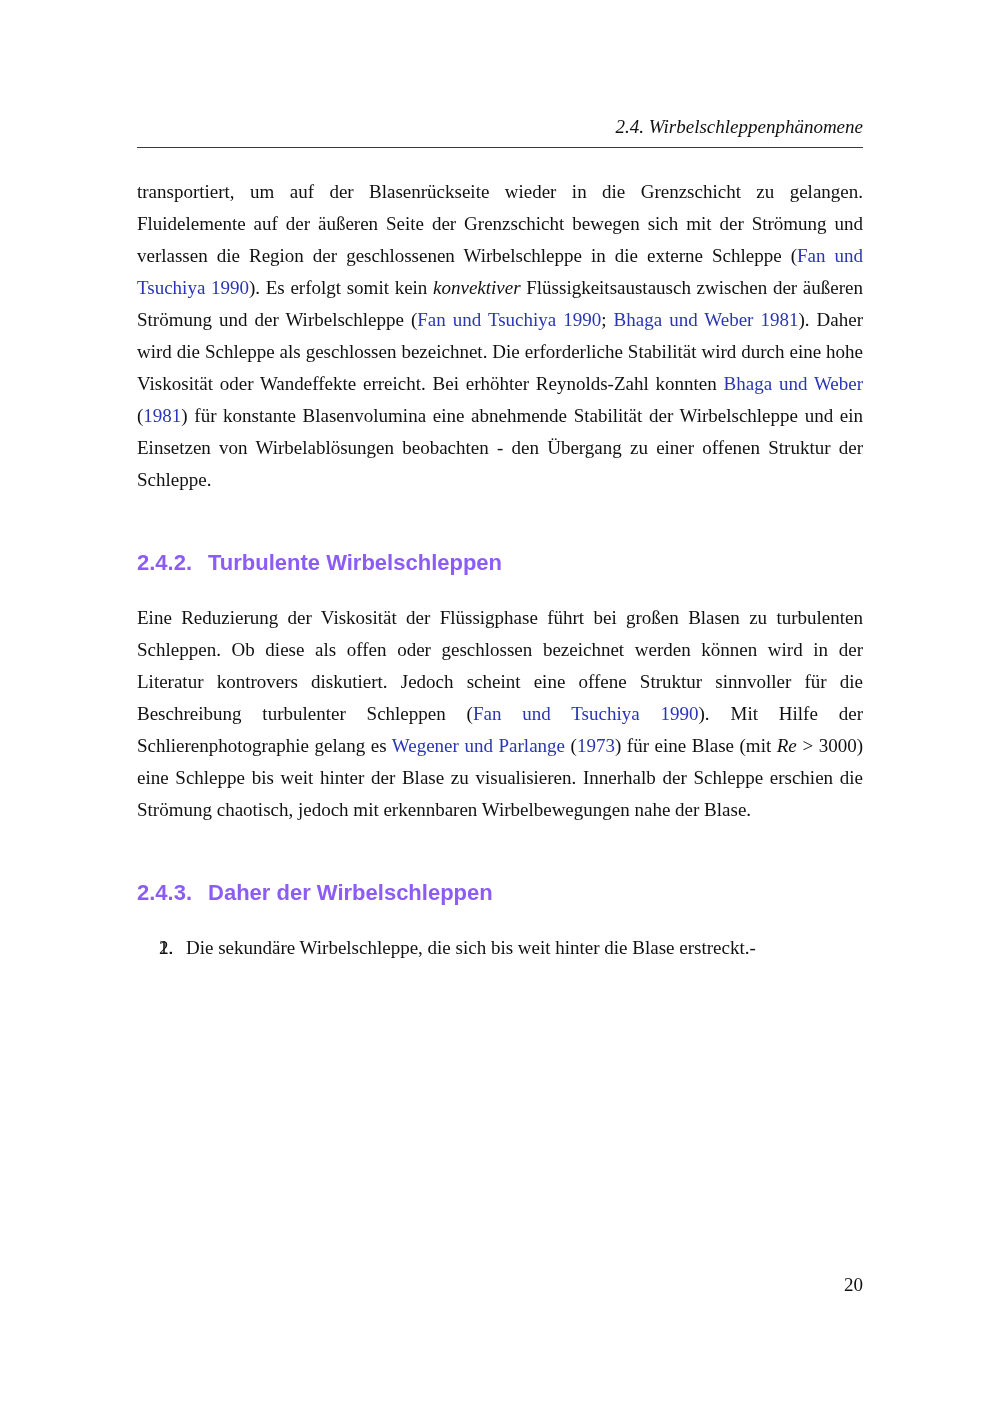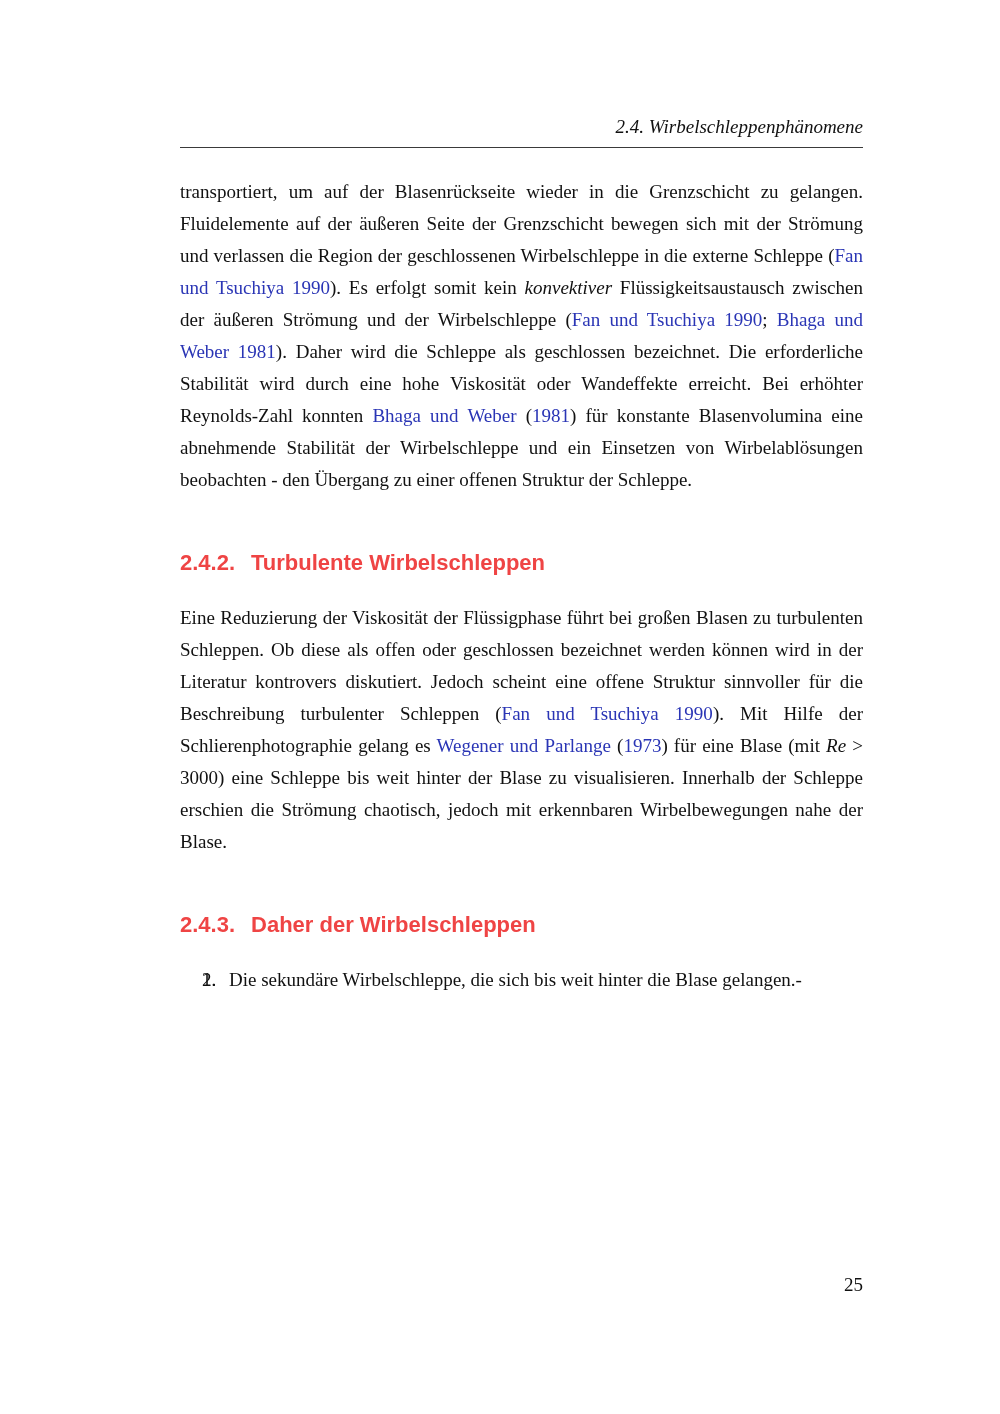--- a/index.html
+++ b/index.html
@@ -15,21 +15,20 @@
     background: #ffffff;
     overflow: hidden;
     font-family: "Liberation Serif", serif;
     color: #111111;
   }
   .content-column {
     position: absolute;
     left: 137px;
     right: 137px;
     top: 0;
-    margin-left: 43px;
   }
   .running-header {
     margin-top: 116px;
     text-align: right;
     font-style: italic;
     font-size: 19px;
     color: #111111;
   }
   .header-rule {
     border: none;
@@ -43,21 +42,21 @@
   .body-paragraph {
     font-size: 19px;
     line-height: 32px;
     text-align: justify;
     color: #111111;
   }
   .section-heading {
     font-family: "Liberation Sans", sans-serif;
     font-size: 22px;
     font-weight: 700;
-    color: #ef4444;
+    color: #8b5cf6;
     margin: 54px 0 26px 0;
   }
   .heading-number { margin-right: 16px; }
   .enum-list {
     list-style: none;
     margin: 18px 0 0 0;
     padding: 0;
   }
   .enum-list li {
     position: relative;
@@ -94,18 +93,18 @@
     <div class="running-header">2.4. Wirbelschleppenphänomene</div>
     <hr class="header-rule">
     <main class="document-content">
 
     <p class="body-paragraph"><span>transportiert, um auf der Blasenrückseite wieder in die Grenzschicht zu gelangen. Fluidelemente auf der äußeren Seite der Grenzschicht bewegen sich mit der Strömung und verlassen die Region der geschlossenen Wirbelschleppe in die externe Schleppe (</span><a class="cite-link" href="#">Fan und Tsuchiya 1990</a><span>). Es erfolgt somit kein </span><em>konvektiver</em><span> Flüssigkeitsaustausch zwischen der äußeren Strömung und der Wirbelschleppe (</span><a class="cite-link" href="#">Fan und Tsuchiya 1990</a><span>; </span><a class="cite-link" href="#">Bhaga und Weber 1981</a><span>). Daher wird die Schleppe als geschlossen bezeichnet. Die erforderliche Stabilität wird durch eine hohe Viskosität oder Wandeffekte erreicht. Bei erhöhter Reynolds-Zahl konnten </span><a class="cite-link" href="#">Bhaga und Weber</a><span> (</span><a class="cite-link" href="#">1981</a><span>) für konstante Blasenvolumina eine abnehmende Stabilität der Wirbelschleppe und ein Einsetzen von Wirbelablösungen beobachten - den Übergang zu einer offenen Struktur der Schleppe.</span></p>
         <h2 class="section-heading"><span class="heading-number">2.4.2.</span><span class="heading-title">Turbulente Wirbelschleppen</span></h2>
         <p class="body-paragraph"><span>Eine Reduzierung der Viskosität der Flüssigphase führt bei großen Blasen zu turbulenten Schleppen. Ob diese als offen oder geschlossen bezeichnet werden können wird in der Literatur kontrovers diskutiert. Jedoch scheint eine offene Struktur sinnvoller für die Beschreibung turbulenter Schleppen (</span><a class="cite-link" href="#">Fan und Tsuchiya 1990</a><span>). Mit Hilfe der Schlierenphotographie gelang es </span><a class="cite-link" href="#">Wegener und Parlange</a><span> (</span><a class="cite-link" href="#">1973</a><span>) für eine Blase (mit </span><em>Re</em><span> &gt; 3000) eine Schleppe bis weit hinter der Blase zu visualisieren. Innerhalb der Schleppe erschien die Strömung chaotisch, jedoch mit erkennbaren Wirbelbewegungen nahe der Blase.</span></p>
         <h2 class="section-heading"><span class="heading-number">2.4.3.</span><span class="heading-title">Daher der Wirbelschleppen</span></h2>
         <ol class="enum-list">
           <li><span class="item-number">1.</span></li>
-          <li><span class="item-number">2.</span><span class="item-body"><span>Die sekundäre Wirbelschleppe, die sich bis weit hinter die Blase gelangen.-</span></span></li>
+          <li><span class="item-number">2.</span><span class="item-body"><span>Die sekundäre Wirbelschleppe, die sich bis weit hinter die Blase erstreckt.-</span></span></li>
         </ol>
       </main>
   </div>
-  <div class="page-number">25</div>
+  <div class="page-number">20</div>
 </div>
 
 </body></html>

